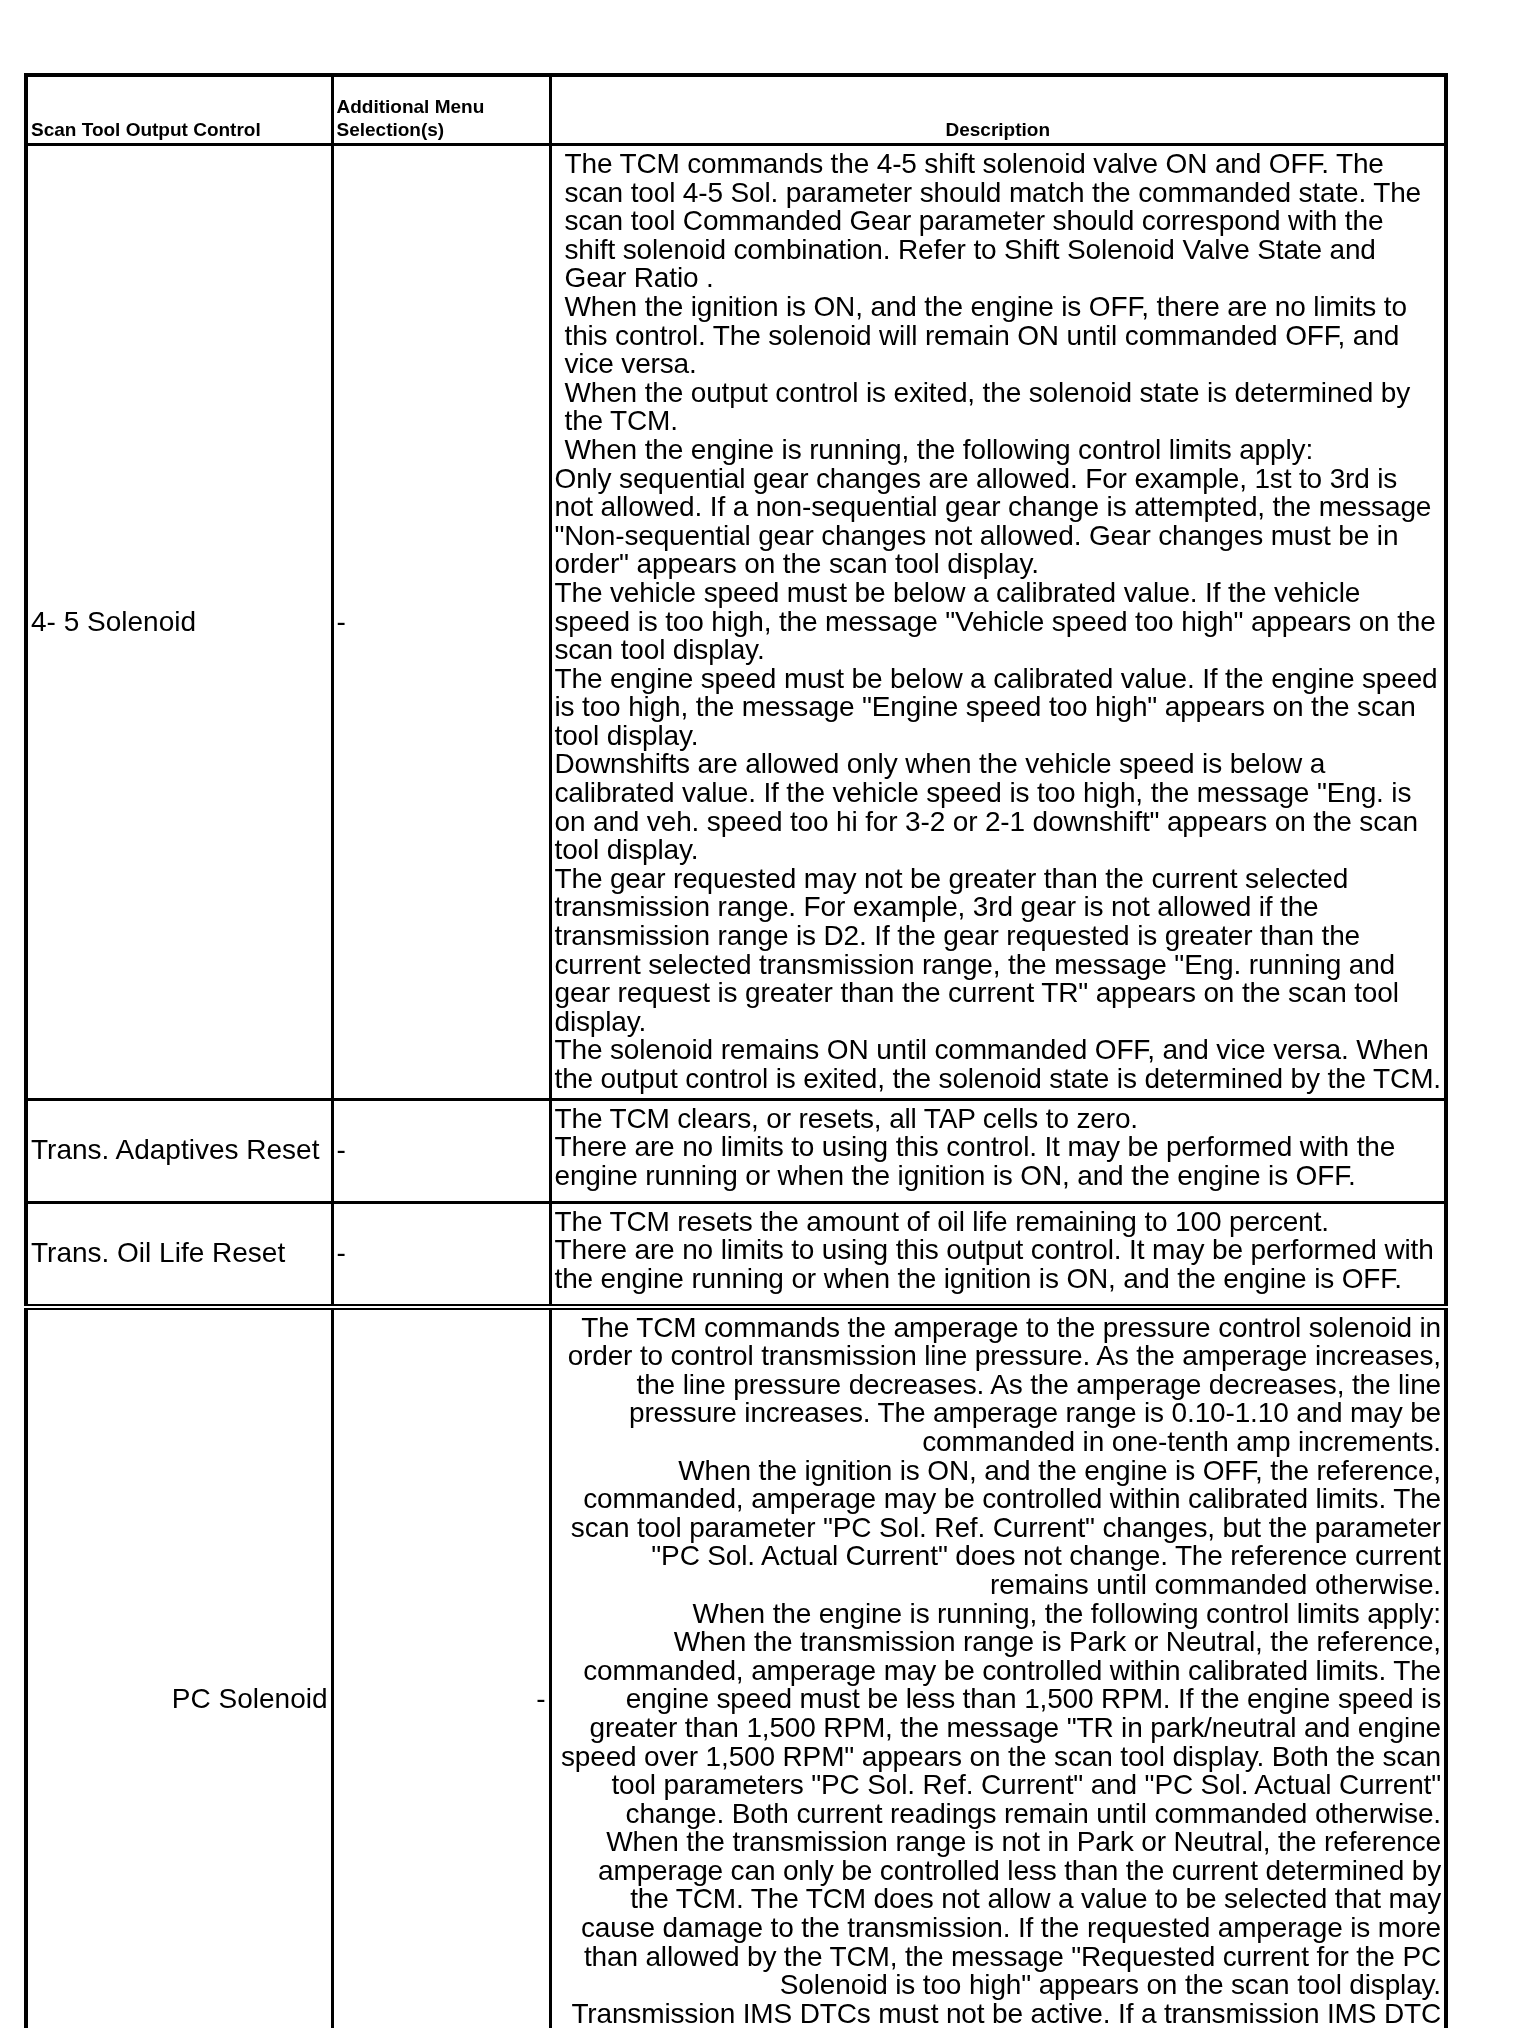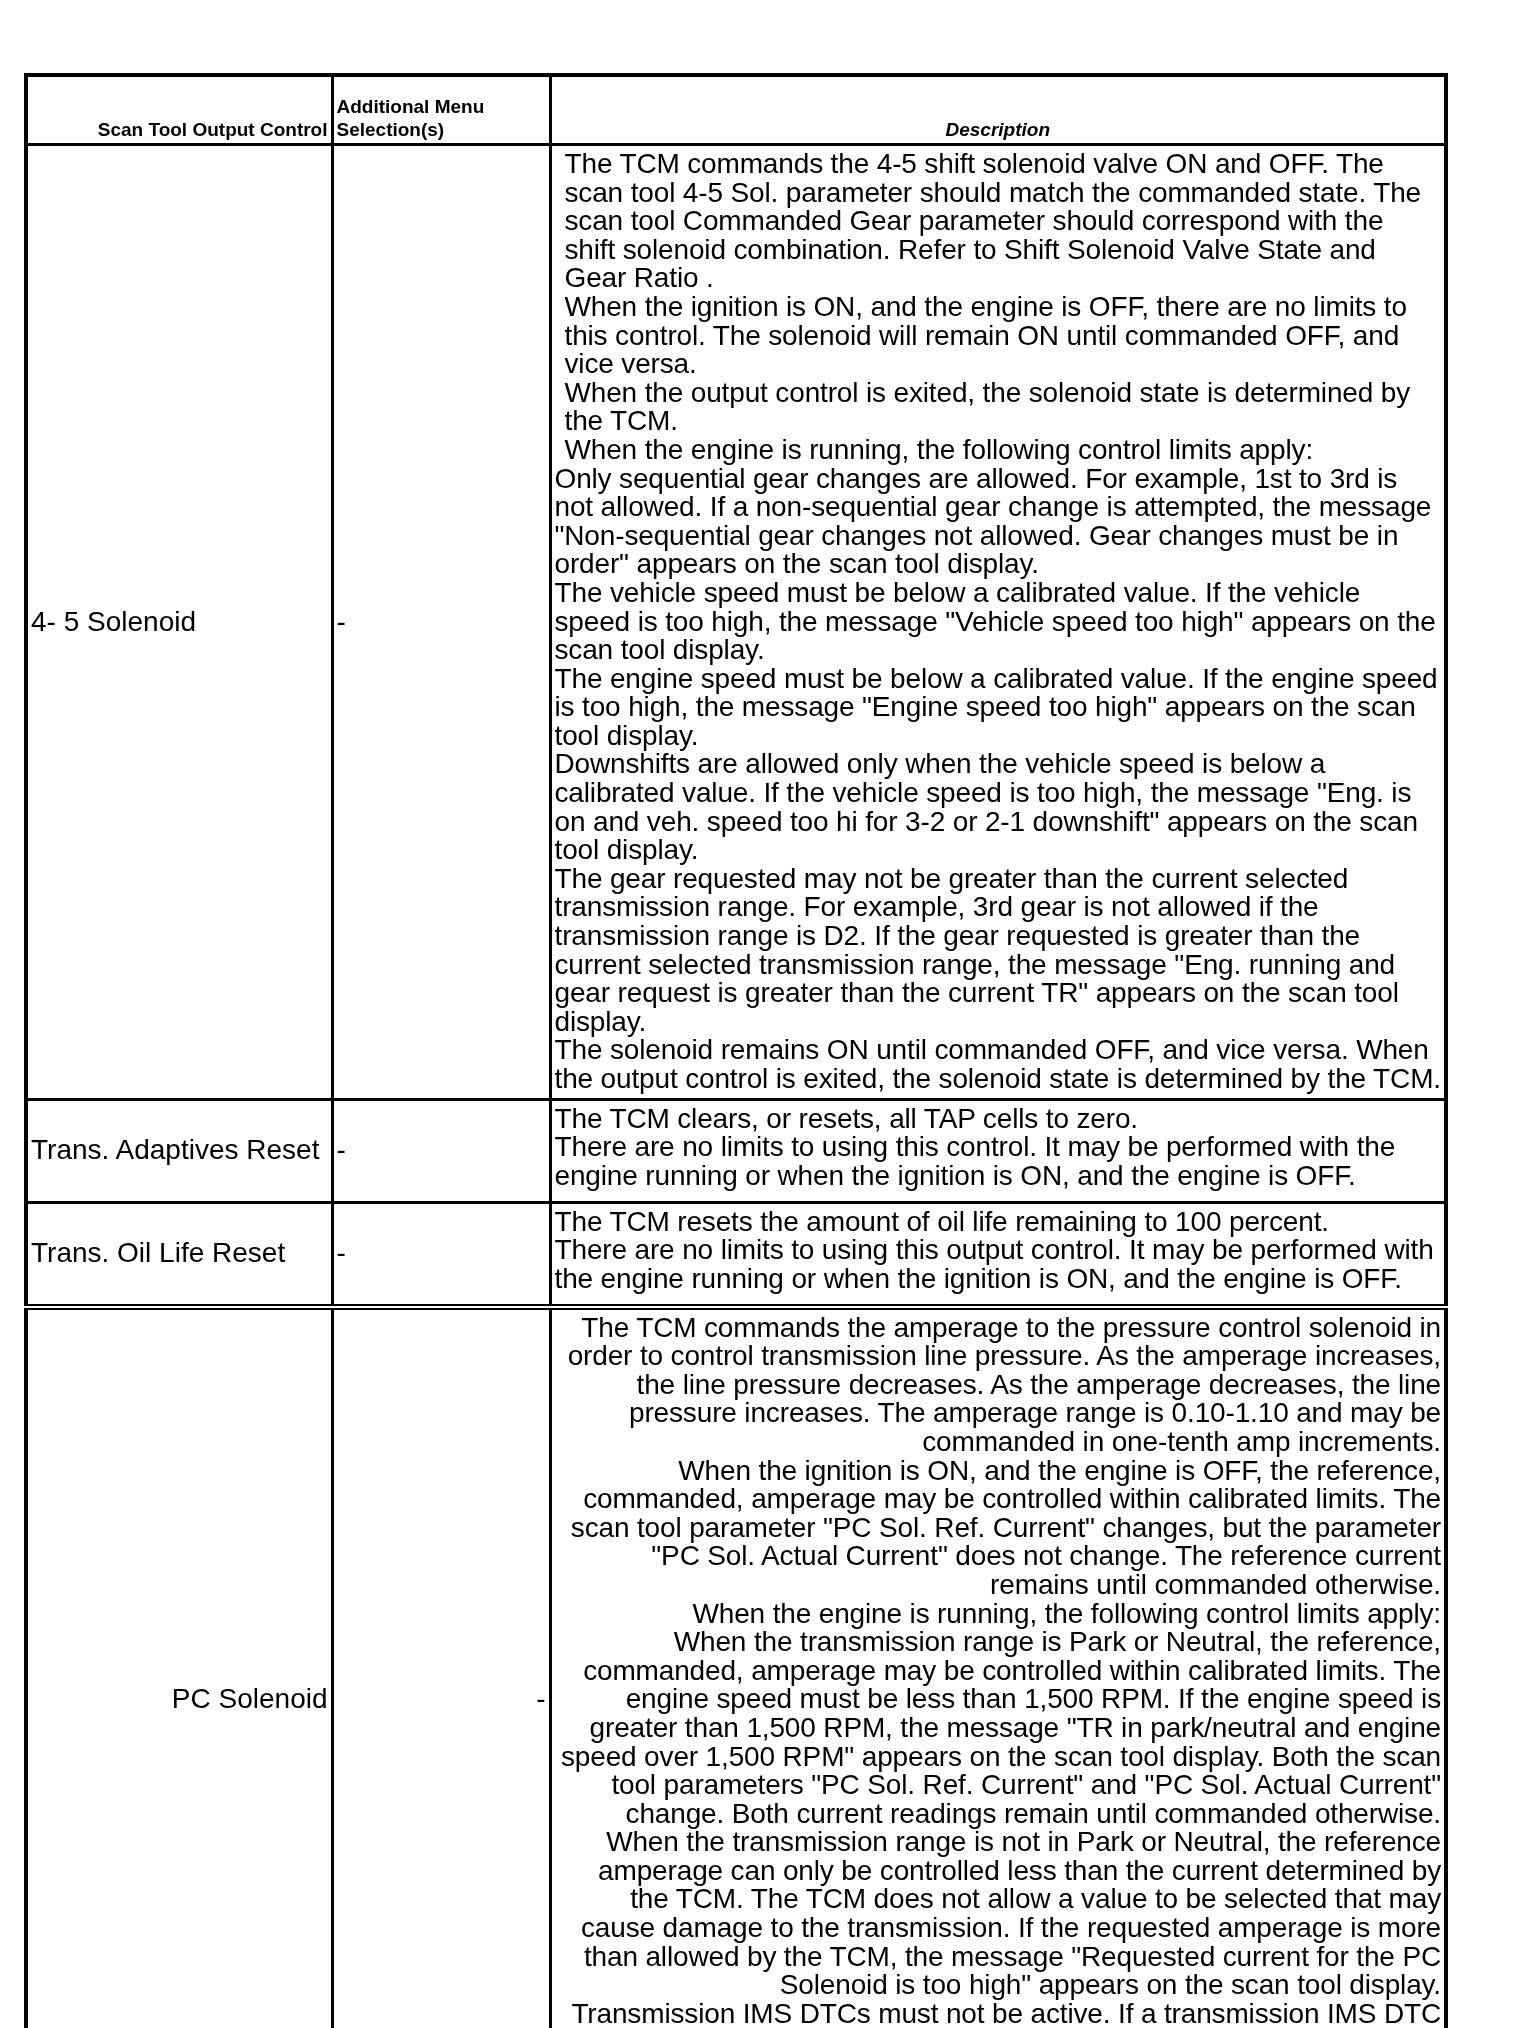--- a/index.html
+++ b/index.html
@@ -37,23 +37,23 @@
     margin: 0;
   }
   .doc-table th {
     font-weight: bold;
     font-size: 19px;
     line-height: 23px;
     height: 64px;
     vertical-align: bottom;
     padding-bottom: 2px;
   }
-  .doc-table th.h1 { text-align: right; }
+  .doc-table th.h1 { text-align: left; }
   .doc-table th.h2 { text-align: left; }
-  .doc-table th.h3 { text-align: center; font-style: italic; }
+  .doc-table th.h3 { text-align: center; }
   .doc-table td {
     font-size: 28px;
     line-height: 28.6px;
     vertical-align: middle;
   }
   .doc-table td.label, .doc-table td.menu {
     vertical-align: middle;
   }
   .doc-table td.desc {
     vertical-align: top;

